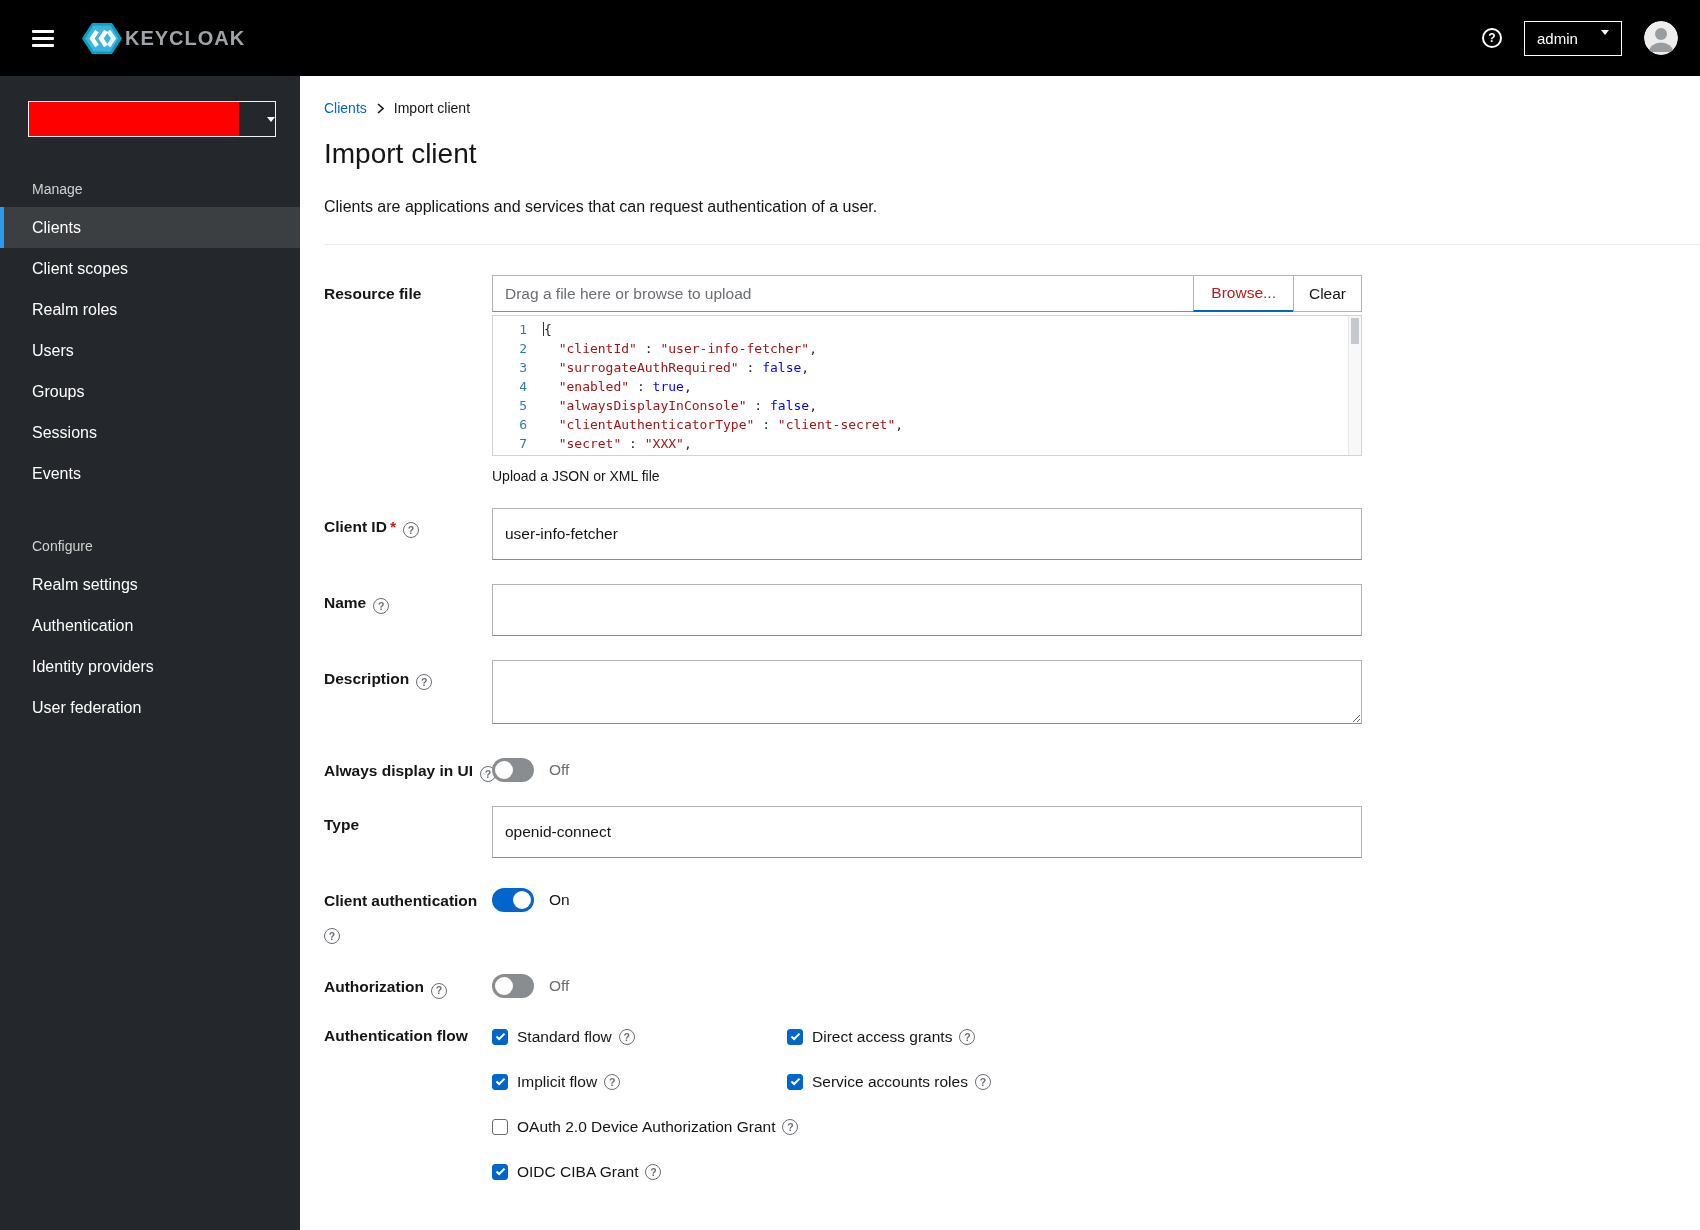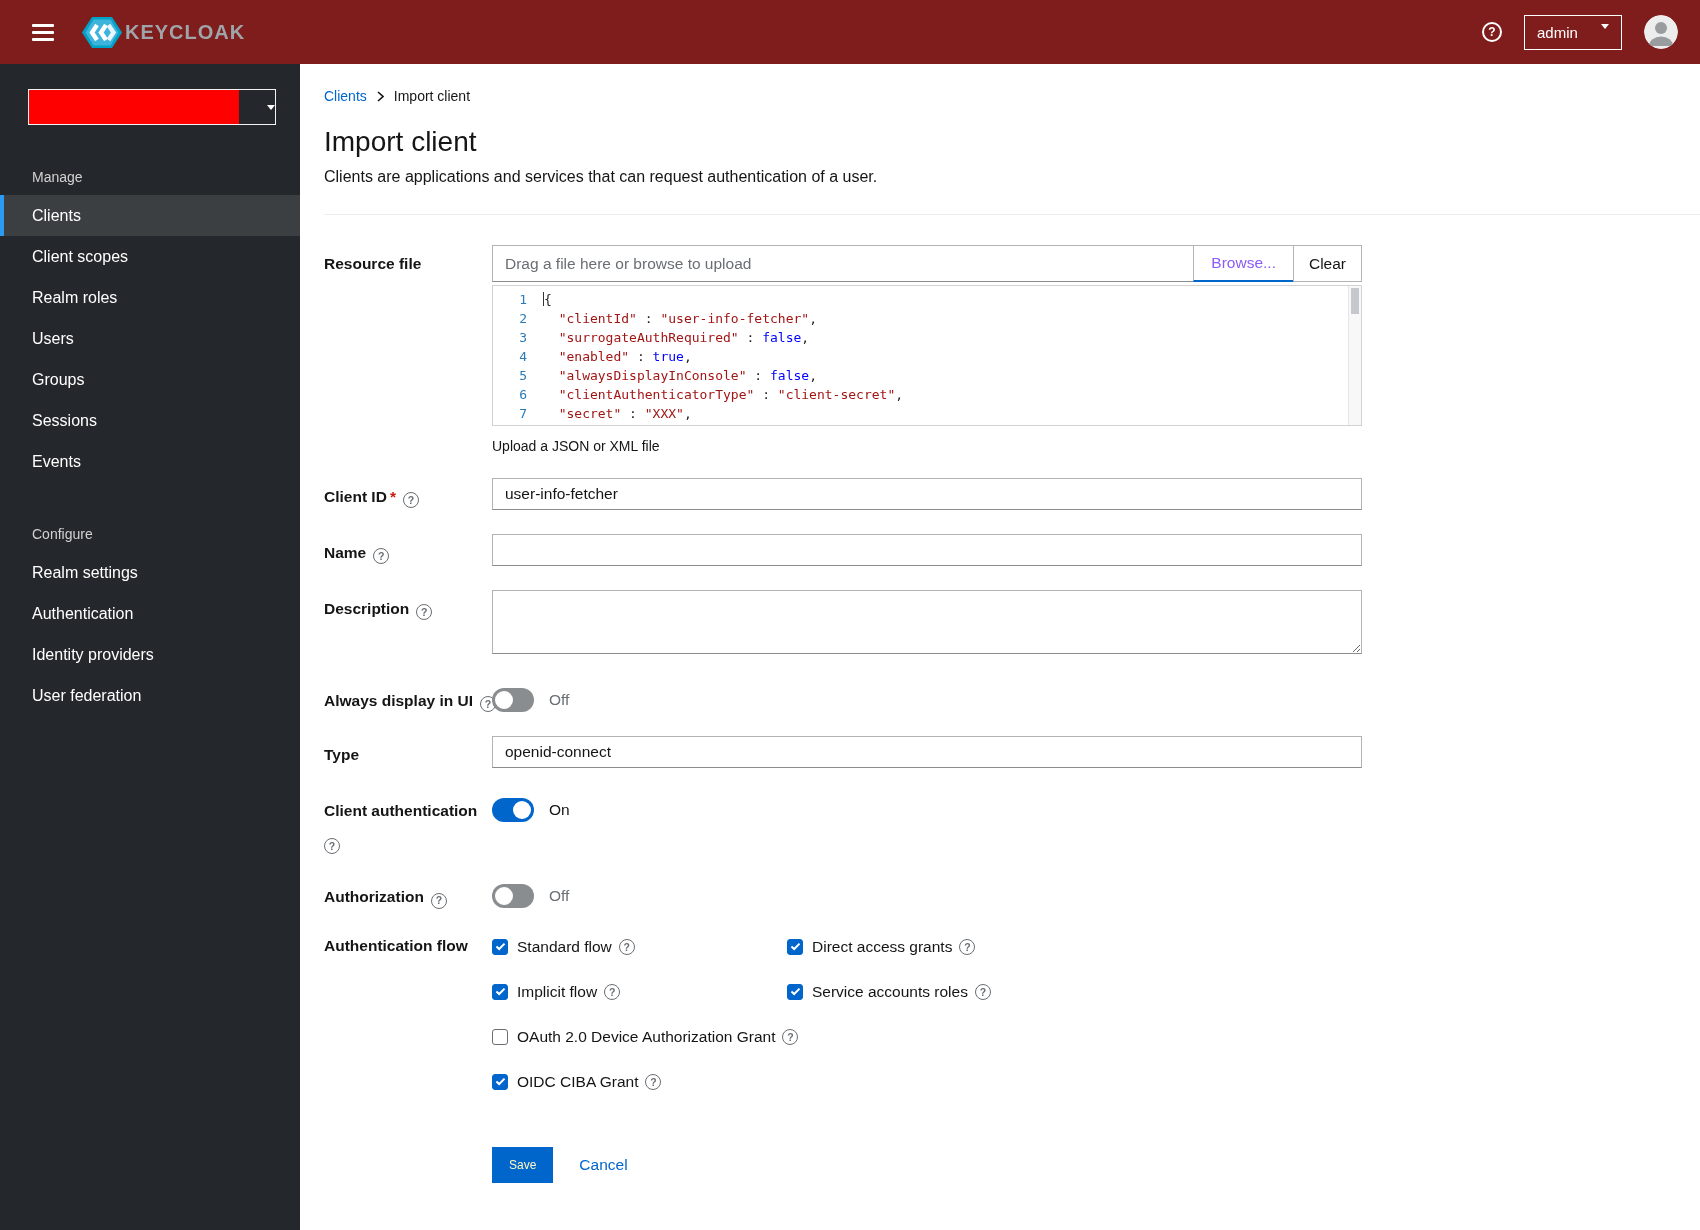--- a/index.html
+++ b/index.html
@@ -1,21 +1,21 @@
 <!DOCTYPE html>
 <html><head>
 <meta charset="utf-8">
 <style>
   * { box-sizing: border-box; margin: 0; padding: 0; }
   html, body { width: 1700px; height: 1230px; }
   body { font-family: "Liberation Sans", sans-serif; color: #151515; background: #fff; overflow: hidden; }
   button { font-family: inherit; }
 
   
-  .topbar { height: 64px; background: #7f1d1d; display: flex; align-items: center; }
+  .topbar { height: 76px; background: #000000; display: flex; align-items: center; }
   .hamburger { background: none; border: none; cursor: pointer; margin-left: 28px; display: flex; flex-direction: column; gap: 4px; padding: 4px; }
   .hamburger span { display: block; width: 22px; height: 3px; background: #fff; border-radius: 1px; }
   .brand { display: flex; align-items: center; margin-left: 24px; gap: 3px; }
   .brand-text { font-size: 20px; font-weight: bold; color: #9fa4a9; letter-spacing: 1px; }
   .topbar-right { margin-left: auto; display: flex; align-items: center; gap: 22px; padding-right: 22px; }
   .help-top { width: 20px; height: 20px; border: 2px solid #fff; border-radius: 50%; color: #fff; font-size: 12px; font-weight: bold; display: flex; align-items: center; justify-content: center; cursor: pointer; }
   .user-dropdown { display: flex; align-items: flex-start; gap: 10px; border: 1px solid #fdfdfd; padding: 8px 12px; color: #fff; font-size: 15px; cursor: pointer; min-width: 98px; }
   .caret-down { width: 0; height: 0; border-left: 4px solid transparent; border-right: 4px solid transparent; border-top: 5px solid #fff; margin-left: auto; }
   .avatar { width: 34px; height: 34px; border-radius: 50%; overflow: hidden; cursor: pointer; flex-shrink: 0; }
 
@@ -32,37 +32,37 @@
   .nav-item { height: 41px; display: flex; align-items: center; padding-left: 32px; color: #fff; font-size: 16px; cursor: pointer; }
   .nav-item.selected { background: #3c3f42; border-left: 4px solid #2b9af3; padding-left: 28px; }
 
   
   .main { flex: 1; padding: 24px 0 0 24px; overflow: hidden; }
   .breadcrumb { display: flex; align-items: center; gap: 10px; font-size: 14px; }
   .crumb-link { color: #0066cc; text-decoration: none; cursor: pointer; }
   .crumb-current { color: #151515; }
   .page-header { border-bottom: 1px solid #ededed; padding-bottom: 28px; }
   .page-title { font-size: 28px; font-weight: 400; margin-top: 22px; }
-  .page-subtitle { font-size: 16px; margin-top: 10px; color: #151515; }
+  .page-subtitle { font-size: 16px; margin-top: 28px; color: #151515; }
 
   .form { margin-top: 30px; width: 1038px; }
   .form-row { display: flex; margin-bottom: 24px; }
   .form-label { width: 168px; flex-shrink: 0; font-weight: bold; font-size: 15.5px; padding-top: 8px; line-height: 1.4; white-space: nowrap; }
   .label-help-row { margin-top: 10px; }
   .required { color: #c9190b; margin-left: 3px; }
   .help-icon { display: inline-flex; align-items: center; justify-content: center; width: 16px; height: 16px; border: 1px solid #6a6e73; border-radius: 50%; font-size: 10.5px; color: #6a6e73; font-weight: bold; margin-left: 7px; vertical-align: -2px; cursor: pointer; flex-shrink: 0; }
   .field { flex: 1; min-width: 0; }
 
-  .text-input { width: 100%; height: 32px; border: 1px solid #b1b3b5; border-bottom-color: #8a8d90; padding: 0 12px; font-size: 15.5px; font-family: inherit; color: #151515; background: #fff; }
+  .text-input { width: 100%; height: 52px; border: 1px solid #b1b3b5; border-bottom-color: #8a8d90; padding: 0 12px; font-size: 15.5px; font-family: inherit; color: #151515; background: #fff; }
   .text-input::placeholder { color: #6a6e73; }
   textarea.text-input { height: 64px; padding-top: 7px; resize: both; }
 
   .file-group { display: flex; height: 37px; }
   .file-input { flex: 1; height: 37px; }
-  .browse-btn { margin-left: -1px; padding: 0 17px; background: #fff; border: 1px solid #b1b3b5; border-bottom: 2px solid #0066cc; font-size: 15.5px; cursor: pointer; color: #8b5cf6; }
+  .browse-btn { margin-left: -1px; padding: 0 17px; background: #fff; border: 1px solid #b1b3b5; border-bottom: 2px solid #0066cc; font-size: 15.5px; cursor: pointer; color: #b91c1c; }
   .clear-btn { margin-left: -1px; padding: 0 15px; background: #fff; border: 1px solid #b1b3b5; font-size: 15.5px; cursor: pointer; color: #151515; }
 
   .code-editor { position: relative; margin-top: 3px; border: 1px solid #d2d2d2; height: 141px; overflow: hidden; padding: 4px 14px 4px 0; font-family: "DejaVu Sans Mono", monospace; font-size: 13px; line-height: 19px; background: #fff; }
   .code-line { display: flex; white-space: pre; }
   .line-num { width: 50px; text-align: right; padding-right: 16px; color: #2b7bb9; flex-shrink: 0; }
   .tok-p { color: #1d1d1d; }
   .tok-s { color: #a31515; }
   .tok-b { color: #0000ff; }
   .caret-bar { display: inline-block; width: 1px; height: 14px; background: #333; vertical-align: -2px; }
   .code-scrollbar { position: absolute; top: 0; right: 0; bottom: 0; width: 13px; background: #f8f8f8; border-left: 1px solid #e5e5e5; cursor: pointer; }

